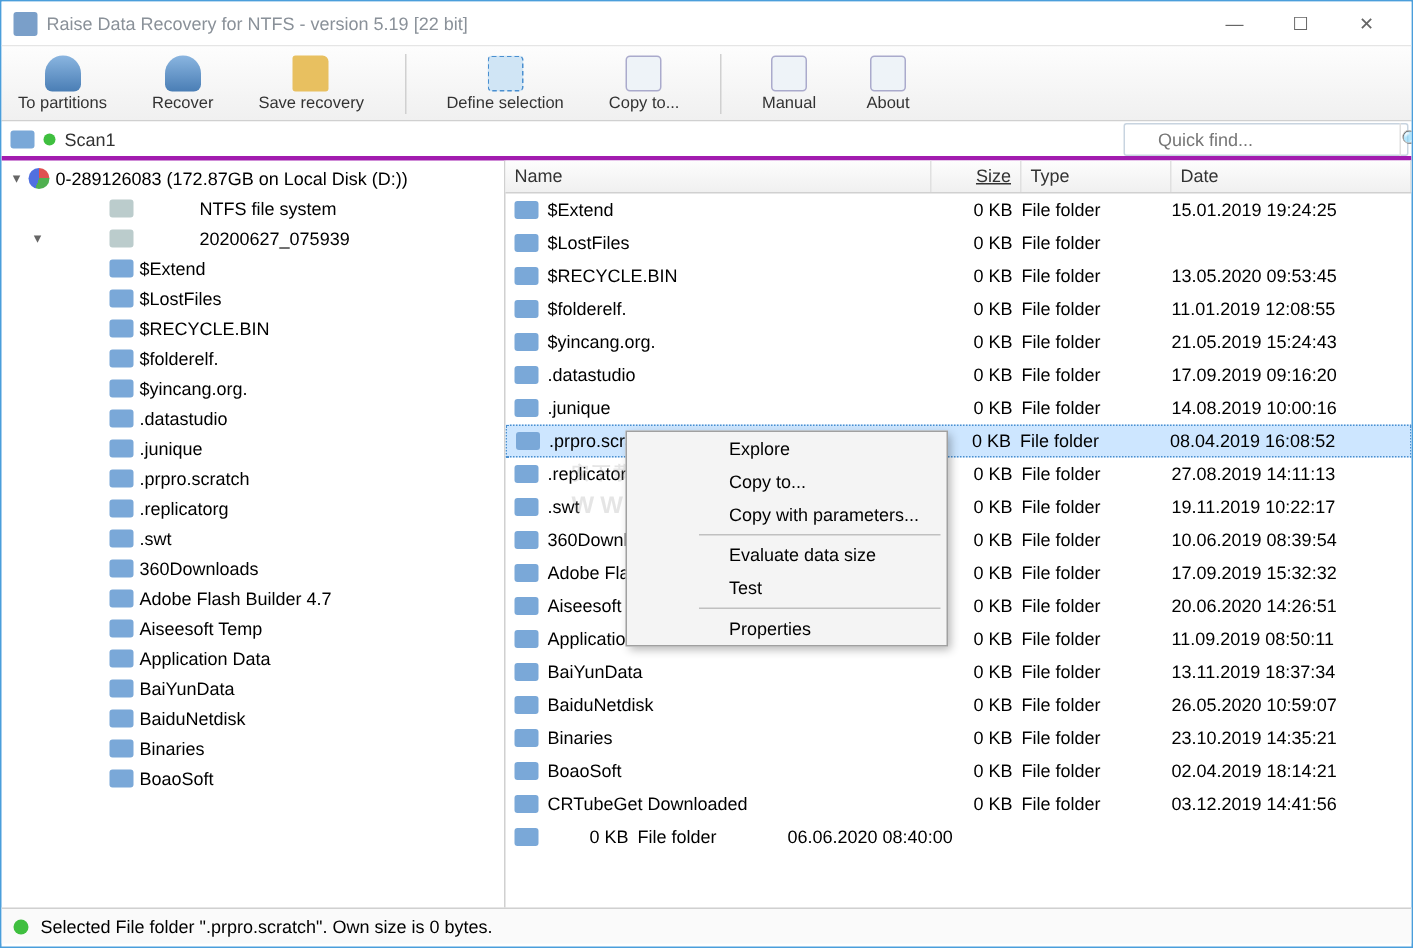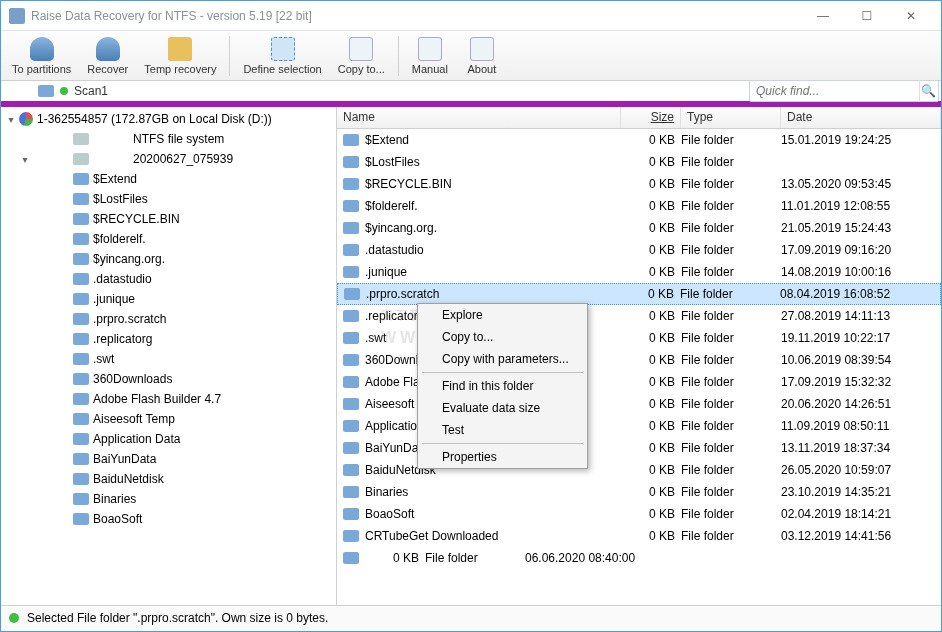--- a/index.html
+++ b/index.html
@@ -5,38 +5,38 @@
 * { box-sizing: border-box; margin: 0; padding: 0; font-family: "Segoe UI", Tahoma, sans-serif; font-size: 12px; }
 body { background: #fff; width: 942px; height: 632px; overflow: hidden; border: 1px solid #4a9edb; position: relative; }
 
 
 .titlebar { height: 30px; background: #fff; display: flex; align-items: center; padding: 0 8px; border-bottom: 1px solid #e5e5e5; }
 .titlebar .app-icon { width: 16px; height: 16px; background: #7a9fc9; border-radius: 2px; margin-right: 6px; }
 .titlebar .title { color: #8a9199; flex: 1; }
 .titlebar .win-btn { width: 44px; height: 28px; display: flex; align-items: center; justify-content: center; color: #666; }
 
 
-.toolbar { height: 50px; background: linear-gradient(#fdfdfd,#f0f0f0); border-bottom: 1px solid #d0d0d0; display: flex; align-items: center; padding: 2px 4px; gap: 2px; }
+.toolbar { height: 50px; background: linear-gradient(#fdfdfd,#f0f0f0); border-bottom: 1px solid #d0d0d0; display: flex; align-items: center; padding: 2px 4px; gap: 16px; }
 .tb-btn { display: flex; flex-direction: column; align-items: center; justify-content: center; padding: 2px 6px; min-width: 50px; height: 46px; border: 1px solid transparent; border-radius: 3px; cursor: pointer; }
 .tb-btn .ic { width: 24px; height: 24px; margin-bottom: 2px; background: #6a9ed4; border-radius: 3px; position: relative; }
 .tb-btn .ic.disk { background: linear-gradient(#8ab5e0,#4a7eb5); border-radius: 50% 50% 20% 20%; }
 .tb-btn .ic.folder { background: #e8c060; border-radius: 2px 4px 2px 2px; }
 .tb-btn .ic.sel { background: #d0e5f5; border: 1px dashed #4a8fd0; }
 .tb-btn .ic.doc { background: #eef3f8; border: 1px solid #aac; }
 .tb-btn .lbl { font-size: 11px; color: #333; white-space: nowrap; }
 .tb-sep { width: 1px; height: 40px; background: #d0d0d0; margin: 0 4px; }
 
 
-.pathbar { height: 26px; display: flex; align-items: center; border-bottom: 6px solid #a21caf; background: #fff; padding-left: 31px; }
+.pathbar { height: 26px; display: flex; align-items: center; border-bottom: 3px solid #a21caf; background: #fff; }
 .pathbar .left { flex: 1; display: flex; align-items: center; padding: 0 6px; gap: 6px; }
 .pathbar .crumb-icon { width: 16px; height: 12px; background: #7aa8d8; border-radius: 2px; }
 .pathbar .dot { width: 8px; height: 8px; background: #3fbf3f; border-radius: 50%; }
 .pathbar .crumb { color: #333; }
 .pathbar .search { width: 190px; height: 22px; border: 1px solid #c8d4e0; border-radius: 2px; display: flex; align-items: center; margin-right: 2px; }
-.pathbar .search input { flex: 1; border: none; outline: none; padding: 0 6px; font-style: italic; color: #0f766e; }
+.pathbar .search input { flex: 1; border: none; outline: none; padding: 0 6px; color: #0f766e; margin-left: 16px; }
 .pathbar .search .mag { width: 22px; height: 22px; display: flex; align-items: center; justify-content: center; color: #4a8fd0; border-left: 1px solid #e0e0e0; }
 
 
 .main { display: flex; height: 498px; }
 .tree-pane { width: 336px; border-right: 1px solid #d0d0d0; overflow-y: auto; padding: 2px 0; }
 .list-pane { flex: 1; display: flex; flex-direction: column; position: relative; }
 
 
 .tree-row { display: flex; align-items: center; height: 20px; padding-left: 4px; white-space: nowrap; cursor: default; }
 .tree-row .exp { width: 12px; height: 12px; margin-right: 2px; display: inline-flex; align-items: center; justify-content: center; color: #666; font-size: 10px; }
@@ -54,21 +54,21 @@
 .list-body { flex: 1; overflow-y: auto; position: relative; }
 .list-row { display: flex; align-items: center; height: 22px; padding-left: 6px; cursor: default; }
 .list-row.sel { background: #cde6ff; border: 1px dotted #4a8fd0; }
 .list-row .fic { width: 16px; height: 12px; background: #7aa8d8; border-radius: 2px; margin-right: 6px; }
 .list-row .cn { flex: 1; overflow: hidden; text-overflow: ellipsis; }
 .list-row .cs { width: 60px; text-align: right; padding-right: 6px; }
 .list-row .ct { width: 100px; }
 .list-row .cd { width: 160px; }
 
 
-.ctx { position: absolute; left: 80px; top: 174px; background: #f4f4f4; border: 1px solid #a0a0a0; box-shadow: 2px 2px 6px rgba(0,0,0,.3); min-width: 150px; z-index: 50; }
+.ctx { position: absolute; left: 80px; top: 158px; background: #f4f4f4; border: 1px solid #a0a0a0; box-shadow: 2px 2px 6px rgba(0,0,0,.3); min-width: 150px; z-index: 50; padding-left: 44px; }
 .ctx .mi { padding: 4px 18px 4px 24px; cursor: default; }
 .ctx .msep { height: 1px; background: #c0c0c0; margin: 2px 4px; }
 
 
 .status { height: 24px; border-top: 1px solid #d0d0d0; display: flex; align-items: center; padding: 0 8px; gap: 8px; background: #fafafa; }
 .status .sdot { width: 10px; height: 10px; background: #3fbf3f; border-radius: 50%; }
 
 
 .wm { position: absolute; left: 380px; top: 280px; font-size: 42px; color: rgba(150,150,150,.25); font-weight: bold; pointer-events: none; z-index: 40; letter-spacing: 2px; }
 .wm .sub { font-size: 16px; letter-spacing: 4px; display: block; text-align: center; }
@@ -92,21 +92,21 @@
     <div class="tb-btn">
       <div class="ic disk"></div>
       <div class="lbl">To partitions</div>
     </div>
     <div class="tb-btn">
       <div class="ic disk"></div>
       <div class="lbl">Recover</div>
     </div>
     <div class="tb-btn">
       <div class="ic folder"></div>
-      <div class="lbl">Temp recovery</div>
+      <div class="lbl">Save recovery</div>
     </div>
     <div class="tb-sep"></div>
     <div class="tb-btn">
       <div class="ic sel"></div>
       <div class="lbl">Define selection</div>
     </div>
     <div class="tb-btn">
       <div class="ic doc"></div>
       <div class="lbl">Copy to...</div>
     </div>
@@ -131,21 +131,21 @@
     <input placeholder="Quick find..." style="">
     <span class="mag">🔍</span>
   </div>
 </div>
 
 <div class="main">
   <div class="tree-pane" id="tree">
       <div class="tree-row ind0">
         <span class="exp">▾</span>
         <span class="tic chart"></span>
-        <span>1-362554857 (172.87GB on Local Disk (D:))</span>
+        <span>0-289126083 (172.87GB on Local Disk (D:))</span>
       </div>
       <div class="tree-row ind1">
         <span class="exp"></span>
         <span class="tic drive"></span>
         <span>NTFS file system</span>
       </div>
       <div class="tree-row ind1">
         <span class="exp">▾</span>
         <span class="tic drive"></span>
         <span>20200627_075939</span>
@@ -386,21 +386,20 @@
           <span class="fic"></span>
           <span class="cs">0 KB</span>
           <span class="ct">File folder</span>
           <span class="cd">06.06.2020 08:40:00</span>
         </div>
         <div class="ctx" id="ctx">
           <div class="mi">Explore</div>
           <div class="mi">Copy to...</div>
           <div class="mi">Copy with parameters...</div>
           <div class="msep"></div>
-          <div class="mi">Find in this folder</div>
           <div class="mi">Evaluate data size</div>
           <div class="mi">Test</div>
           <div class="msep"></div>
           <div class="mi">Properties</div>
         </div>
     </div>
   </div>
 </div>
 
 <div class="status">

